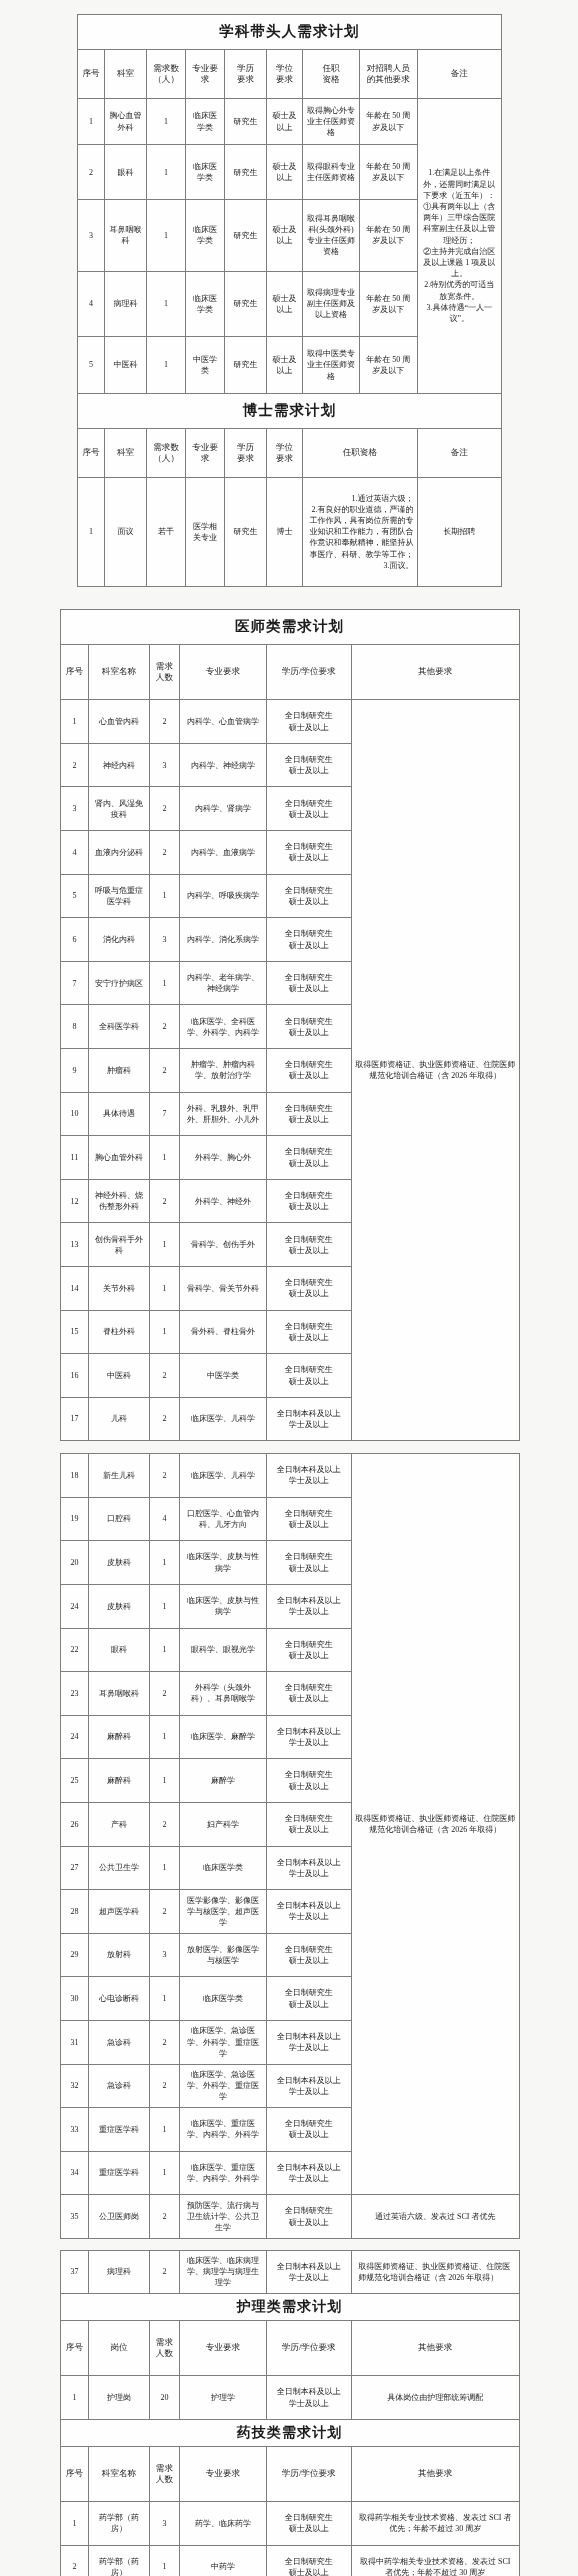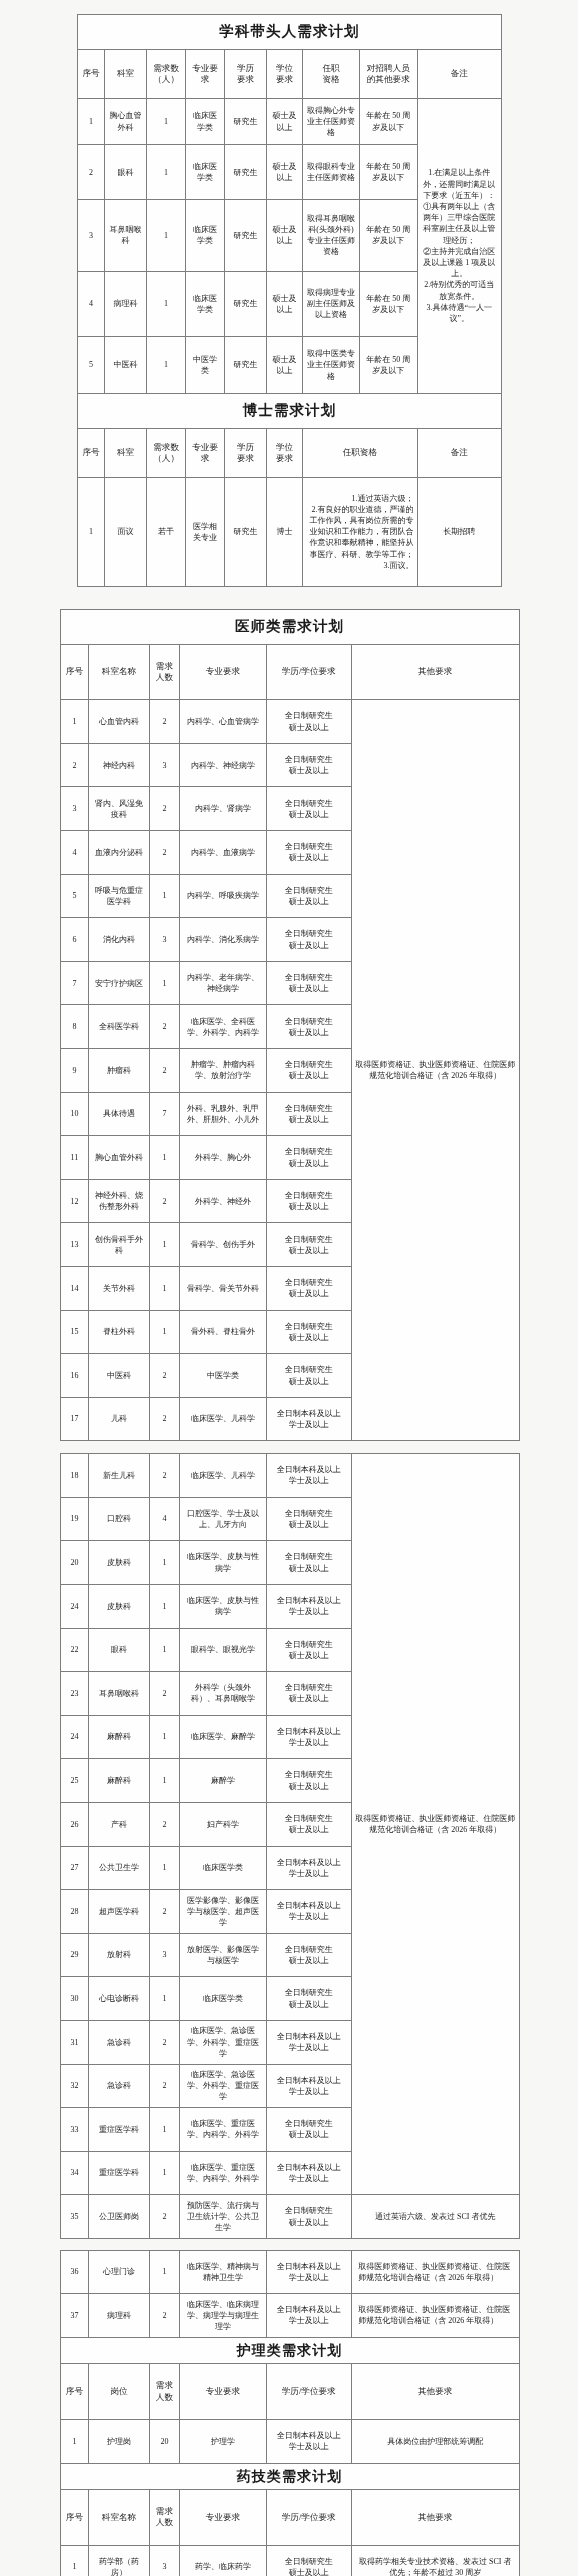--- a/index.html
+++ b/index.html
@@ -354,21 +354,21 @@
           <td class="f-need">2</td>
           <td class="f-major">临床医学、儿科学</td>
           <td class="f-edu">全日制本科及以上
 学士及以上</td>
           <td rowspan="17" class="merged-other">取得医师资格证、执业医师资格证、住院医师规范化培训合格证（含 2026 年取得）</td>
         </tr>
         <tr>
           <td class="f-no">19</td>
           <td class="f-dept">口腔科</td>
           <td class="f-need">4</td>
-          <td class="f-major">口腔医学、学士及以上、儿牙方向</td>
+          <td class="f-major">口腔医学、心血管内科、儿牙方向</td>
           <td class="f-edu">全日制研究生
 硕士及以上</td>
         </tr>
         <tr>
           <td class="f-no">20</td>
           <td class="f-dept">皮肤科</td>
           <td class="f-need">1</td>
           <td class="f-major">临床医学、皮肤与性病学</td>
           <td class="f-edu">全日制研究生
 硕士及以上</td>
@@ -503,29 +503,20 @@
     <colgroup>
       <col style="width:6.3%">
         <col style="width:13.1%">
         <col style="width:6.7%">
       <col style="width:18.8%">
         <col style="width:18.6%">
         <col style="width:36.5%">
     </colgroup>
     <tbody class="data own-other">
         <tr>
-          <td class="f-no">36</td>
-          <td class="f-dept">心理门诊</td>
-          <td class="f-need">1</td>
-          <td class="f-major">临床医学、精神病与精神卫生学</td>
-          <td class="f-edu">全日制本科及以上
-学士及以上</td>
-          <td class="f-other">取得医师资格证、执业医师资格证、住院医师规范化培训合格证（含 2026 年取得）</td>
-        </tr>
-        <tr>
           <td class="f-no">37</td>
           <td class="f-dept">病理科</td>
           <td class="f-need">2</td>
           <td class="f-major">临床医学、临床病理学、病理学与病理生理学</td>
           <td class="f-edu">全日制本科及以上
 学士及以上</td>
           <td class="f-other">取得医师资格证、执业医师资格证、住院医师规范化培训合格证（含 2026 年取得）</td>
         </tr>
       </tbody>
 

